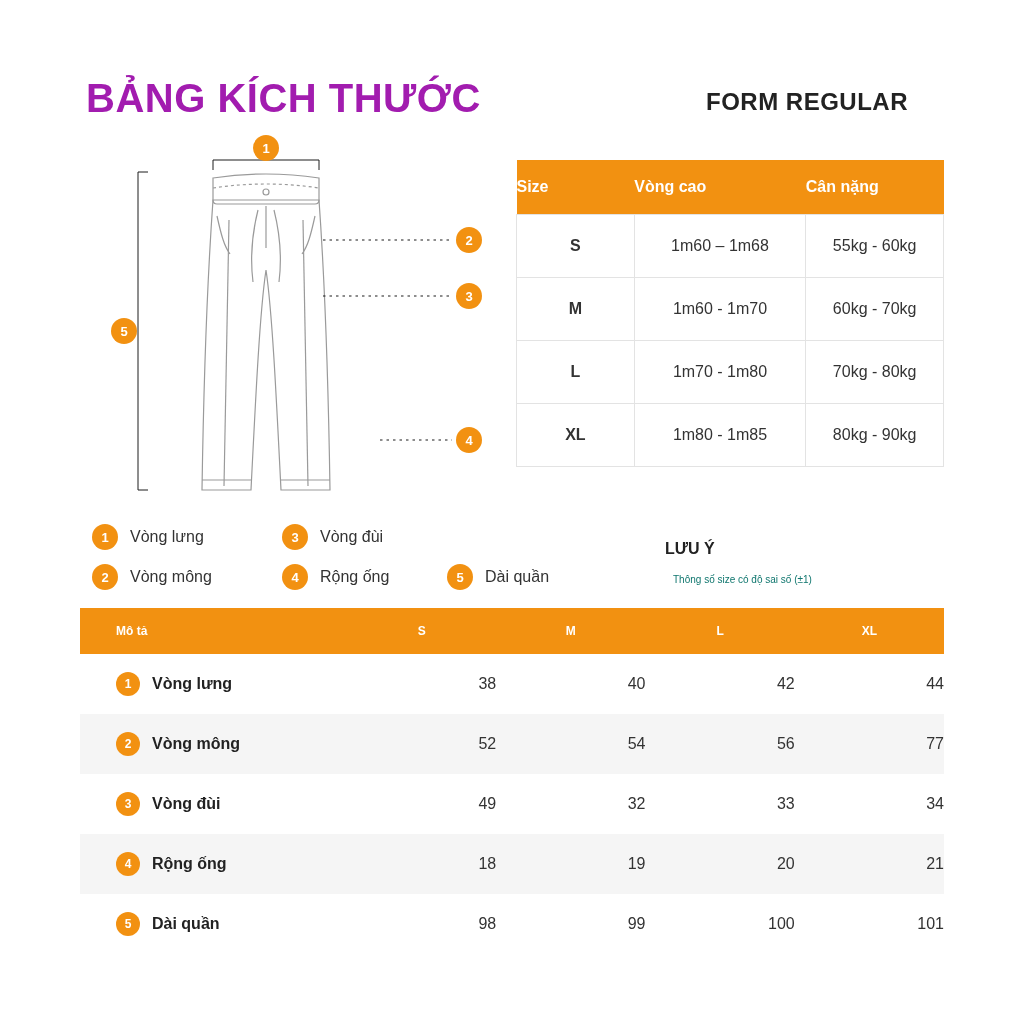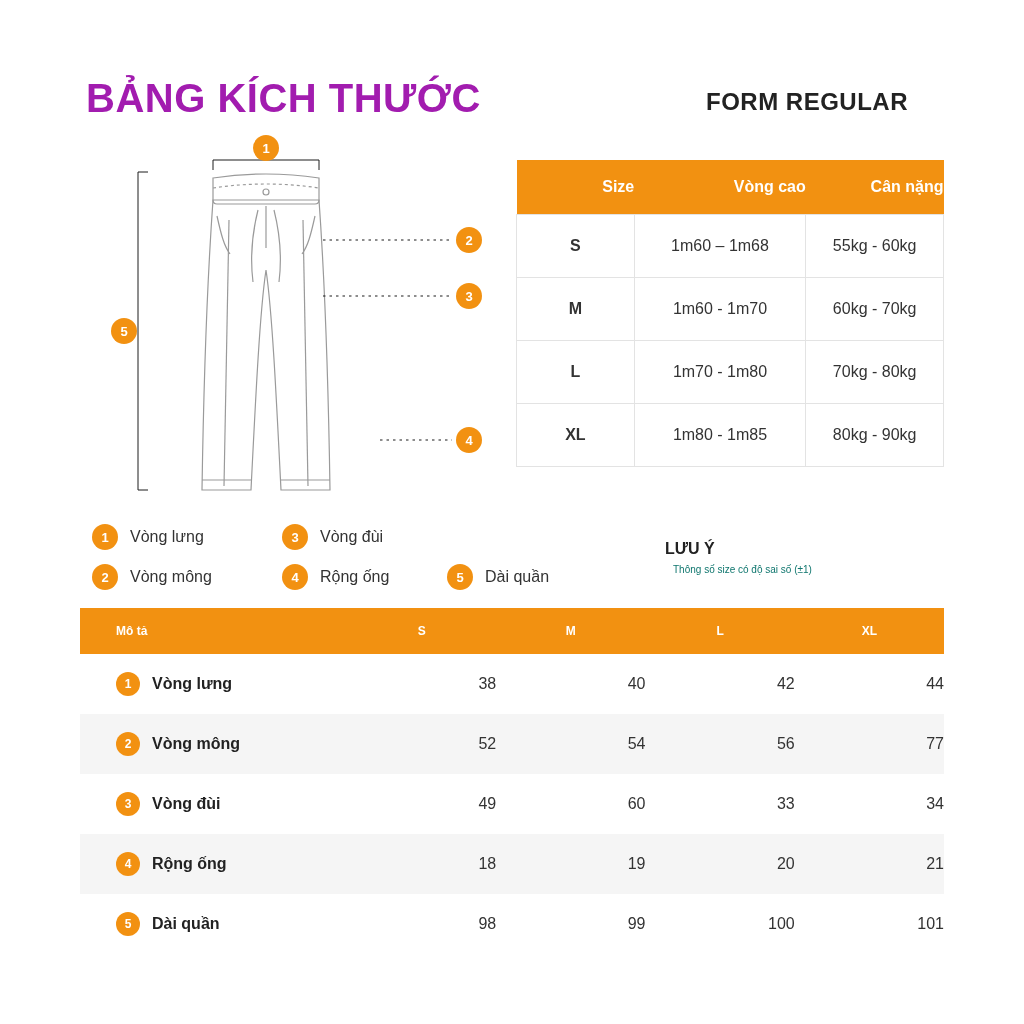--- a/index.html
+++ b/index.html
@@ -50,34 +50,34 @@
   .legend-label { margin-left: 12px; font-size: 16px; color: #333; }
 
   
   .size-table {
     position: absolute; left: 516px; top: 160px; width: 428px;
     border-collapse: collapse;
   }
   .size-table th {
     background: #F29111; color: #ffffff;
     font-size: 16px; font-weight: bold;
-    padding: 18px 0; text-align: right;
+    padding: 18px 0; text-align: left;
     border: none;
   }
   .size-table td {
     font-size: 16px; text-align: center; padding: 22px 0;
     border: 1px solid #e3e3e3;
     color: #333;
   }
   .size-table td.size-col { font-weight: bold; }
   .size-table tr td:first-child { border-left: 1px solid #e3e3e3; }
 
   
   .note { position: absolute; left: 665px; top: 540px; width: 330px; }
-  .note-title { font-size: 16px; font-weight: bold; color: #222; margin-bottom: 6px; }
+  .note-title { font-size: 16px; font-weight: bold; color: #222; margin-bottom: 16px; }
   .note-text { font-size: 10px; color: #0f766e; margin-left: 8px; }
 
   
   .meas-table {
     position: absolute; left: 80px; top: 608px; width: 864px;
     border-collapse: collapse;
   }
   .meas-table thead th {
     background: #F29111; color: #ffffff;
     font-size: 12px; font-weight: bold;
@@ -255,21 +255,21 @@
         <td>77</td>
       </tr>
       <tr>
         <td class="desc-cell">
           <div class="desc-inner">
             <div class="legend-badge">3</div>
             <div class="desc-text">Vòng đùi</div>
           </div>
         </td>
         <td>49</td>
-        <td>60</td>
+        <td>32</td>
         <td>33</td>
         <td>34</td>
       </tr>
       <tr class="alt">
         <td class="desc-cell">
           <div class="desc-inner">
             <div class="legend-badge">4</div>
             <div class="desc-text">Rộng ống</div>
           </div>
         </td>

